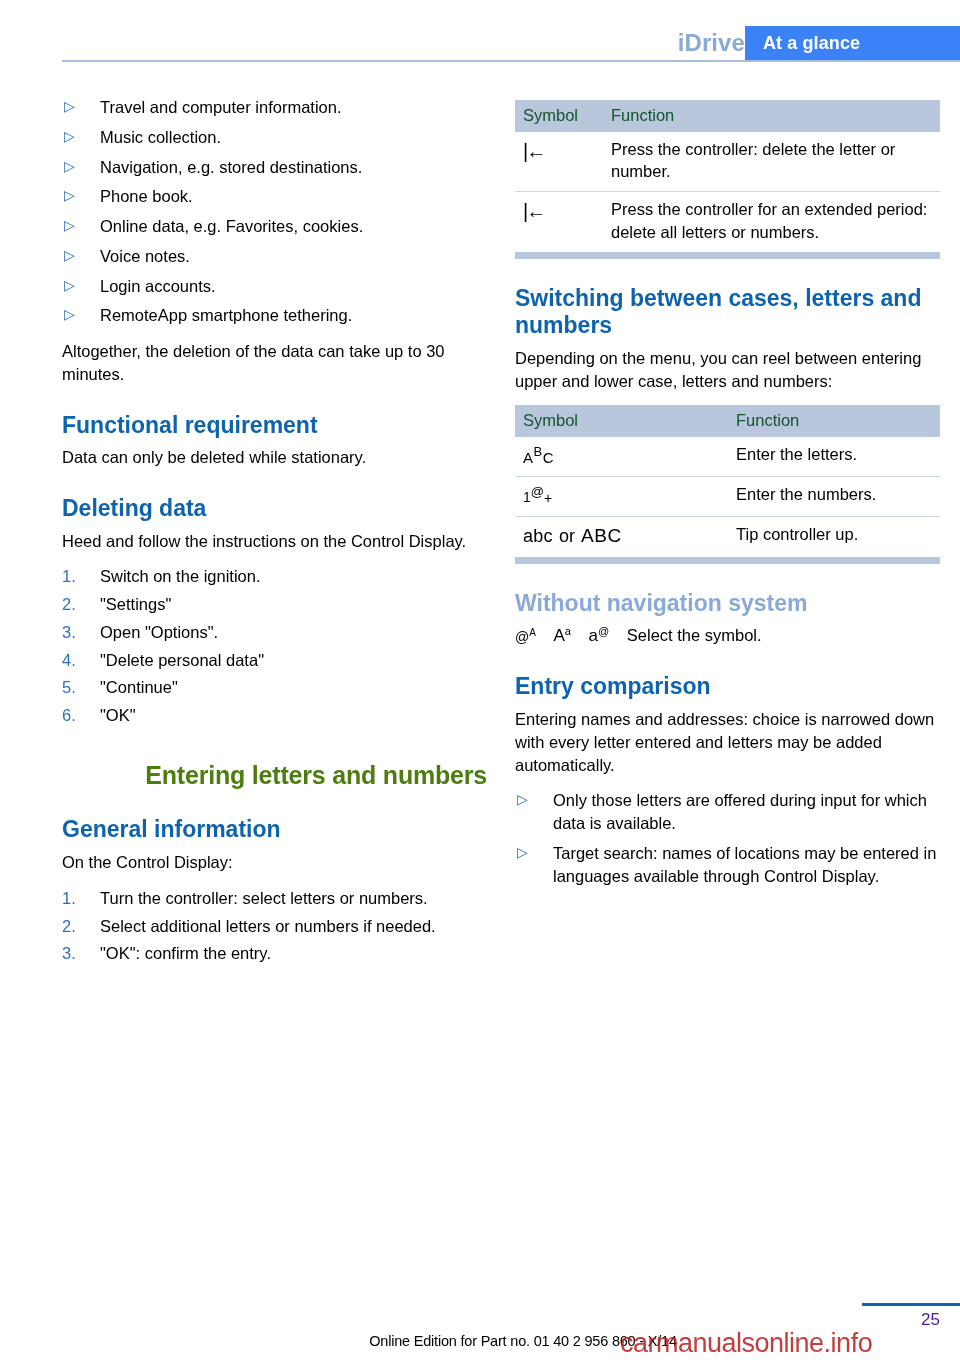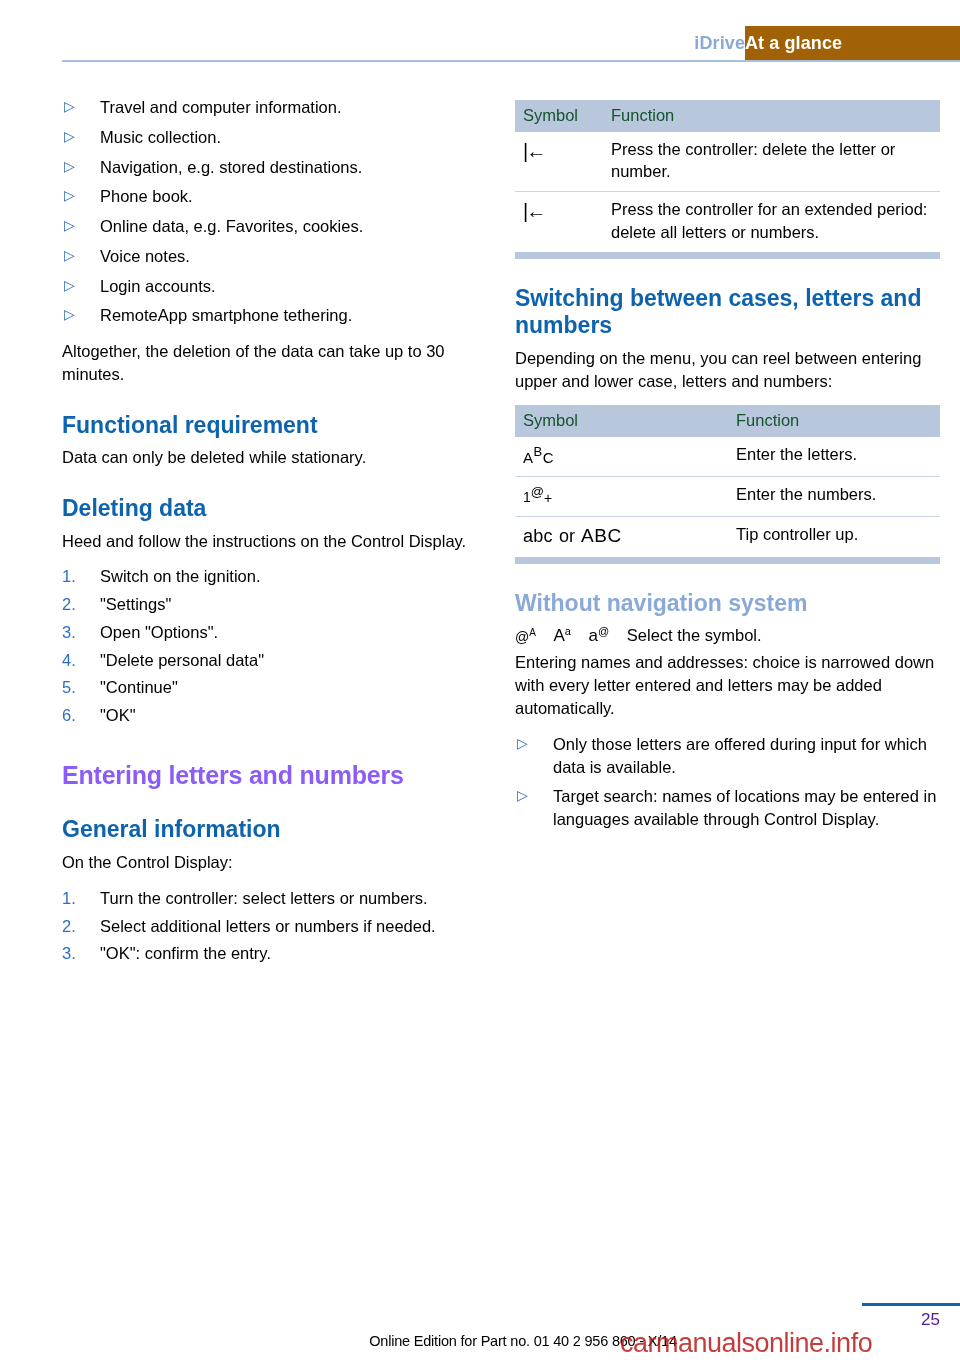--- a/index.html
+++ b/index.html
@@ -23,36 +23,37 @@
     left: 0;
     width: 960px;
     height: 34px;
   }
   .header-section {
     position: absolute;
     right: 215px;
     top: 0;
     height: 34px;
     line-height: 34px;
-    font-size: 18px;
+    font-size: 24px;
     font-weight: bold;
     color: #8aa9d6;
     letter-spacing: 0.1px;
   }
   .header-chapter {
     position: absolute;
     left: 745px;
     top: 0;
     width: 215px;
     height: 34px;
-    background: #a16207;
+    background: #3b82f6;
     color: #ffffff;
     font-size: 18px;
     font-weight: bold;
     line-height: 34px;
+    padding-left: 18px;
     box-sizing: border-box;
     letter-spacing: 0.1px;
   }
   .header-rule {
     position: absolute;
     top: 60px;
     left: 62px;
     width: 898px;
     height: 2px;
     background: #a8c0e0;
@@ -64,24 +65,25 @@
     top: 96px;
     width: 425px;
   }
   .col-left  { left: 62px; }
   .col-right { left: 515px; }
 
   
   .h1 {
     font-size: 25px;
     font-weight: bold;
-    color: #8b5cf6;
+    color: #4d7c0f;
     margin: 34px 0 14px 0;
     line-height: 1.18;
     letter-spacing: -0.2px;
+    text-align: right;
   }
   .h2 {
     font-size: 23px;
     font-weight: bold;
     color: #0d63ad;
     margin: 26px 0 7px 0;
     line-height: 1.2;
   }
   .h2.light {
     color: #8aa9d6;
@@ -354,20 +356,21 @@
   <div class="table-foot"></div>
 
   <h2 class="h2 light">Without navigation system</h2>
   <p class="navsym-row">
     <span class="navsym"><span>@</span><sup>A</sup></span>
     <span class="navsym big"><span>A</span><sup>a</sup></span>
     <span class="navsym big"><span>a</span><sup>@</sup></span>
     <span>Select the symbol.</span>
   </p>
 
+  <h2 class="h2">Entry comparison</h2>
   <p class="body">Entering names and addresses: choice is narrowed down with every letter entered and letters may be added automatically.</p>
 
   <ul class="tri">
     <li><span class="tri-mark">▷</span><span>Only those letters are offered during input for which data is available.</span></li>
     <li><span class="tri-mark">▷</span><span>Target search: names of locations may be entered in languages available through Control Display.</span></li>
   </ul>
 
 </div>
 
 <div class="footer-rule"></div>

